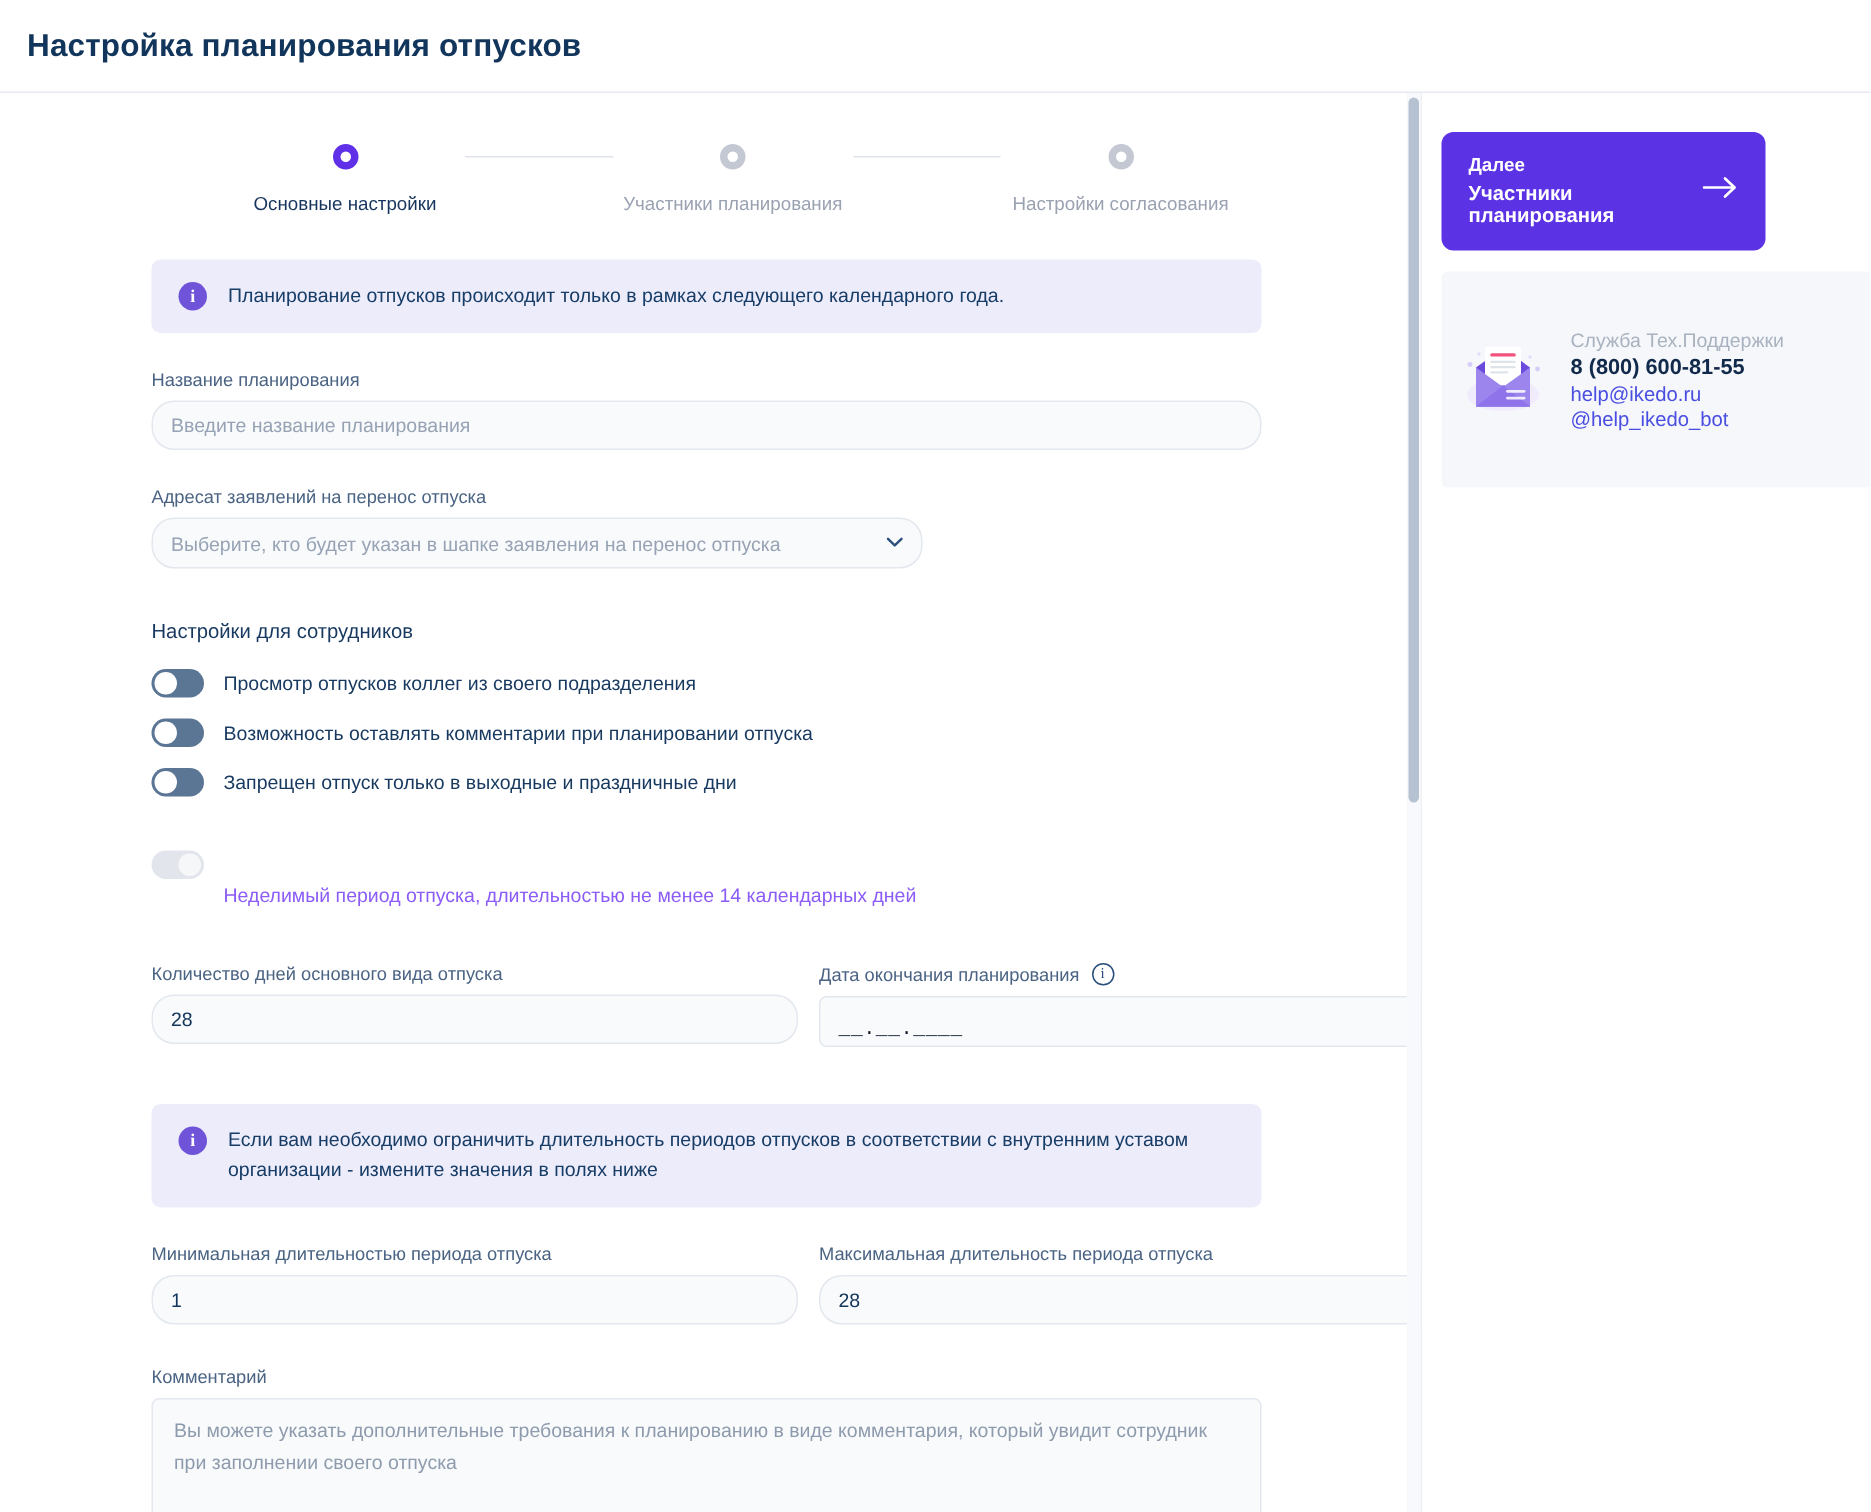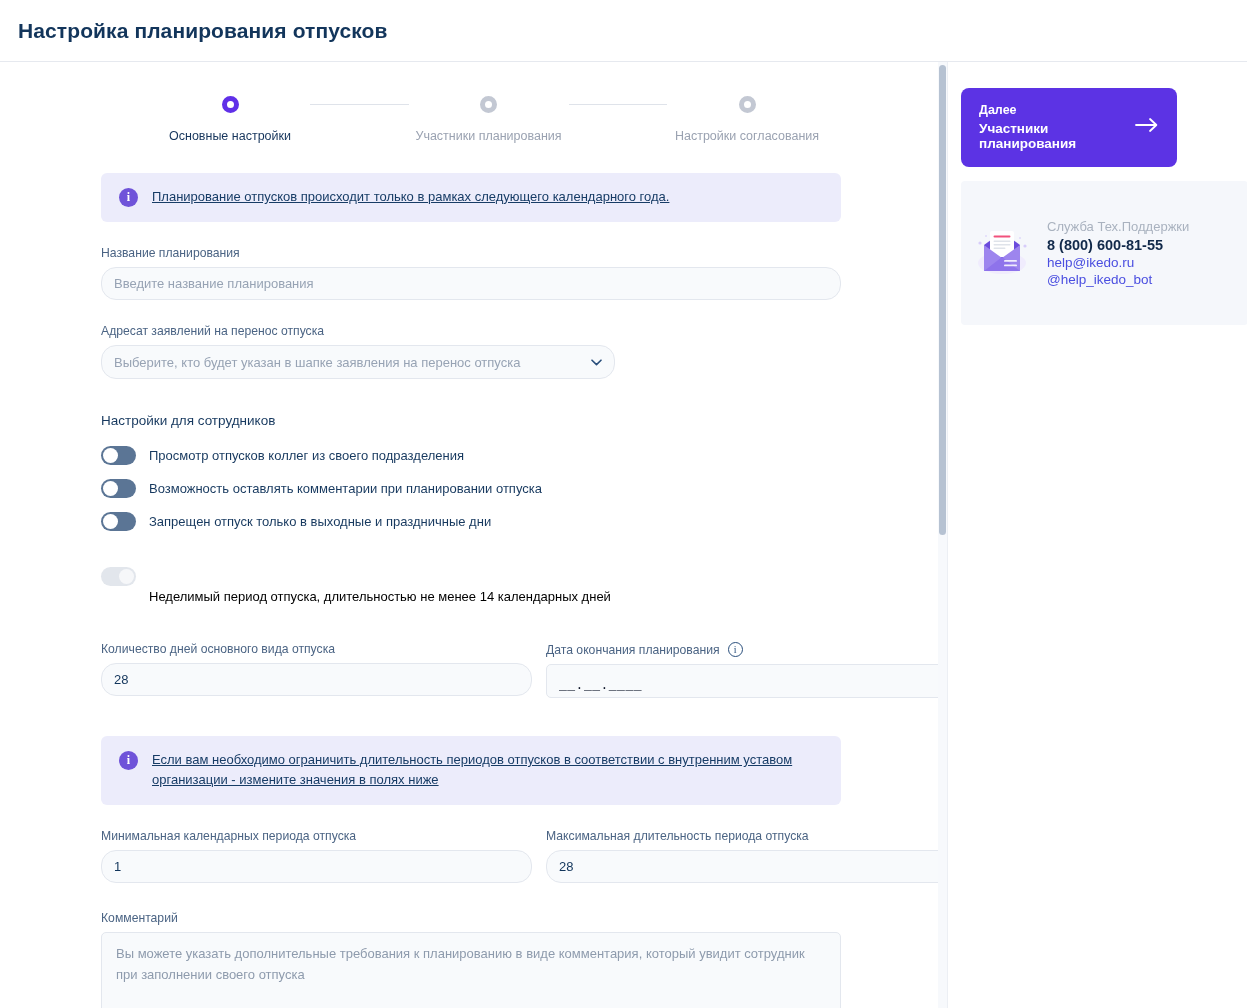--- a/index.html
+++ b/index.html
@@ -139,21 +139,20 @@
     font-family: "Liberation Serif", serif;
     display: flex;
     align-items: center;
     justify-content: center;
     margin-top: 1px;
   }
   .info-text {
     font-size: 13px;
     line-height: 20px;
     color: #173c66;
-    text-decoration: underline;
   }
 
   
   .field-label {
     font-size: 12.2px;
     color: #4b6484;
     margin: 24px 0 7px 0;
   }
   .field-label.with-info {
     display: flex; align-items: center; gap: 8px;
@@ -242,21 +241,21 @@
     width: 15px; height: 15px;
     border-radius: 50%;
     background: #fff;
   }
   .toggle.disabled { background: #e2e6ec; }
   .toggle.disabled .knob { left: 18px; background: #f6f7f9; }
   .toggle-label {
     font-size: 13px;
     color: #17395f;
   }
-  .toggle-row.disabled .toggle-label { color: #000000; margin-top: 40px; }
+  .toggle-row.disabled .toggle-label { color: #8b5cf6; margin-top: 40px; }
 
   
   .textarea-box {
     height: 152px;
     border: 1px solid #e3e7ee;
     border-radius: 5px;
     background: #f8fafc;
     padding: 10px 14px;
     font-size: 13px;
     line-height: 21px;
@@ -420,21 +419,21 @@
         </div>
       </div>
 
       <div class="info-banner field-w-full" style="margin-top:38px;">
         <div class="info-icon">i</div>
         <div class="info-text">Если вам необходимо ограничить длительность периодов отпусков в соответствии с внутренним уставом организации - измените значения в полях ниже</div>
       </div>
 
       <div class="input-row">
         <div>
-          <div class="field-label">Минимальная календарных периода отпуска</div>
+          <div class="field-label">Минимальная длительностью периода отпуска</div>
           <div class="text-input field-w-half">1</div>
         </div>
         <div>
           <div class="field-label">Максимальная длительность периода отпуска</div>
           <div class="text-input field-w-half">28</div>
         </div>
       </div>
 
       <div class="field-label" style="margin-top:28px;">Комментарий</div>
       <div class="textarea-box field-w-full">Вы можете указать дополнительные требования к планированию в виде комментария, который увидит сотрудник при заполнении своего отпуска</div>

